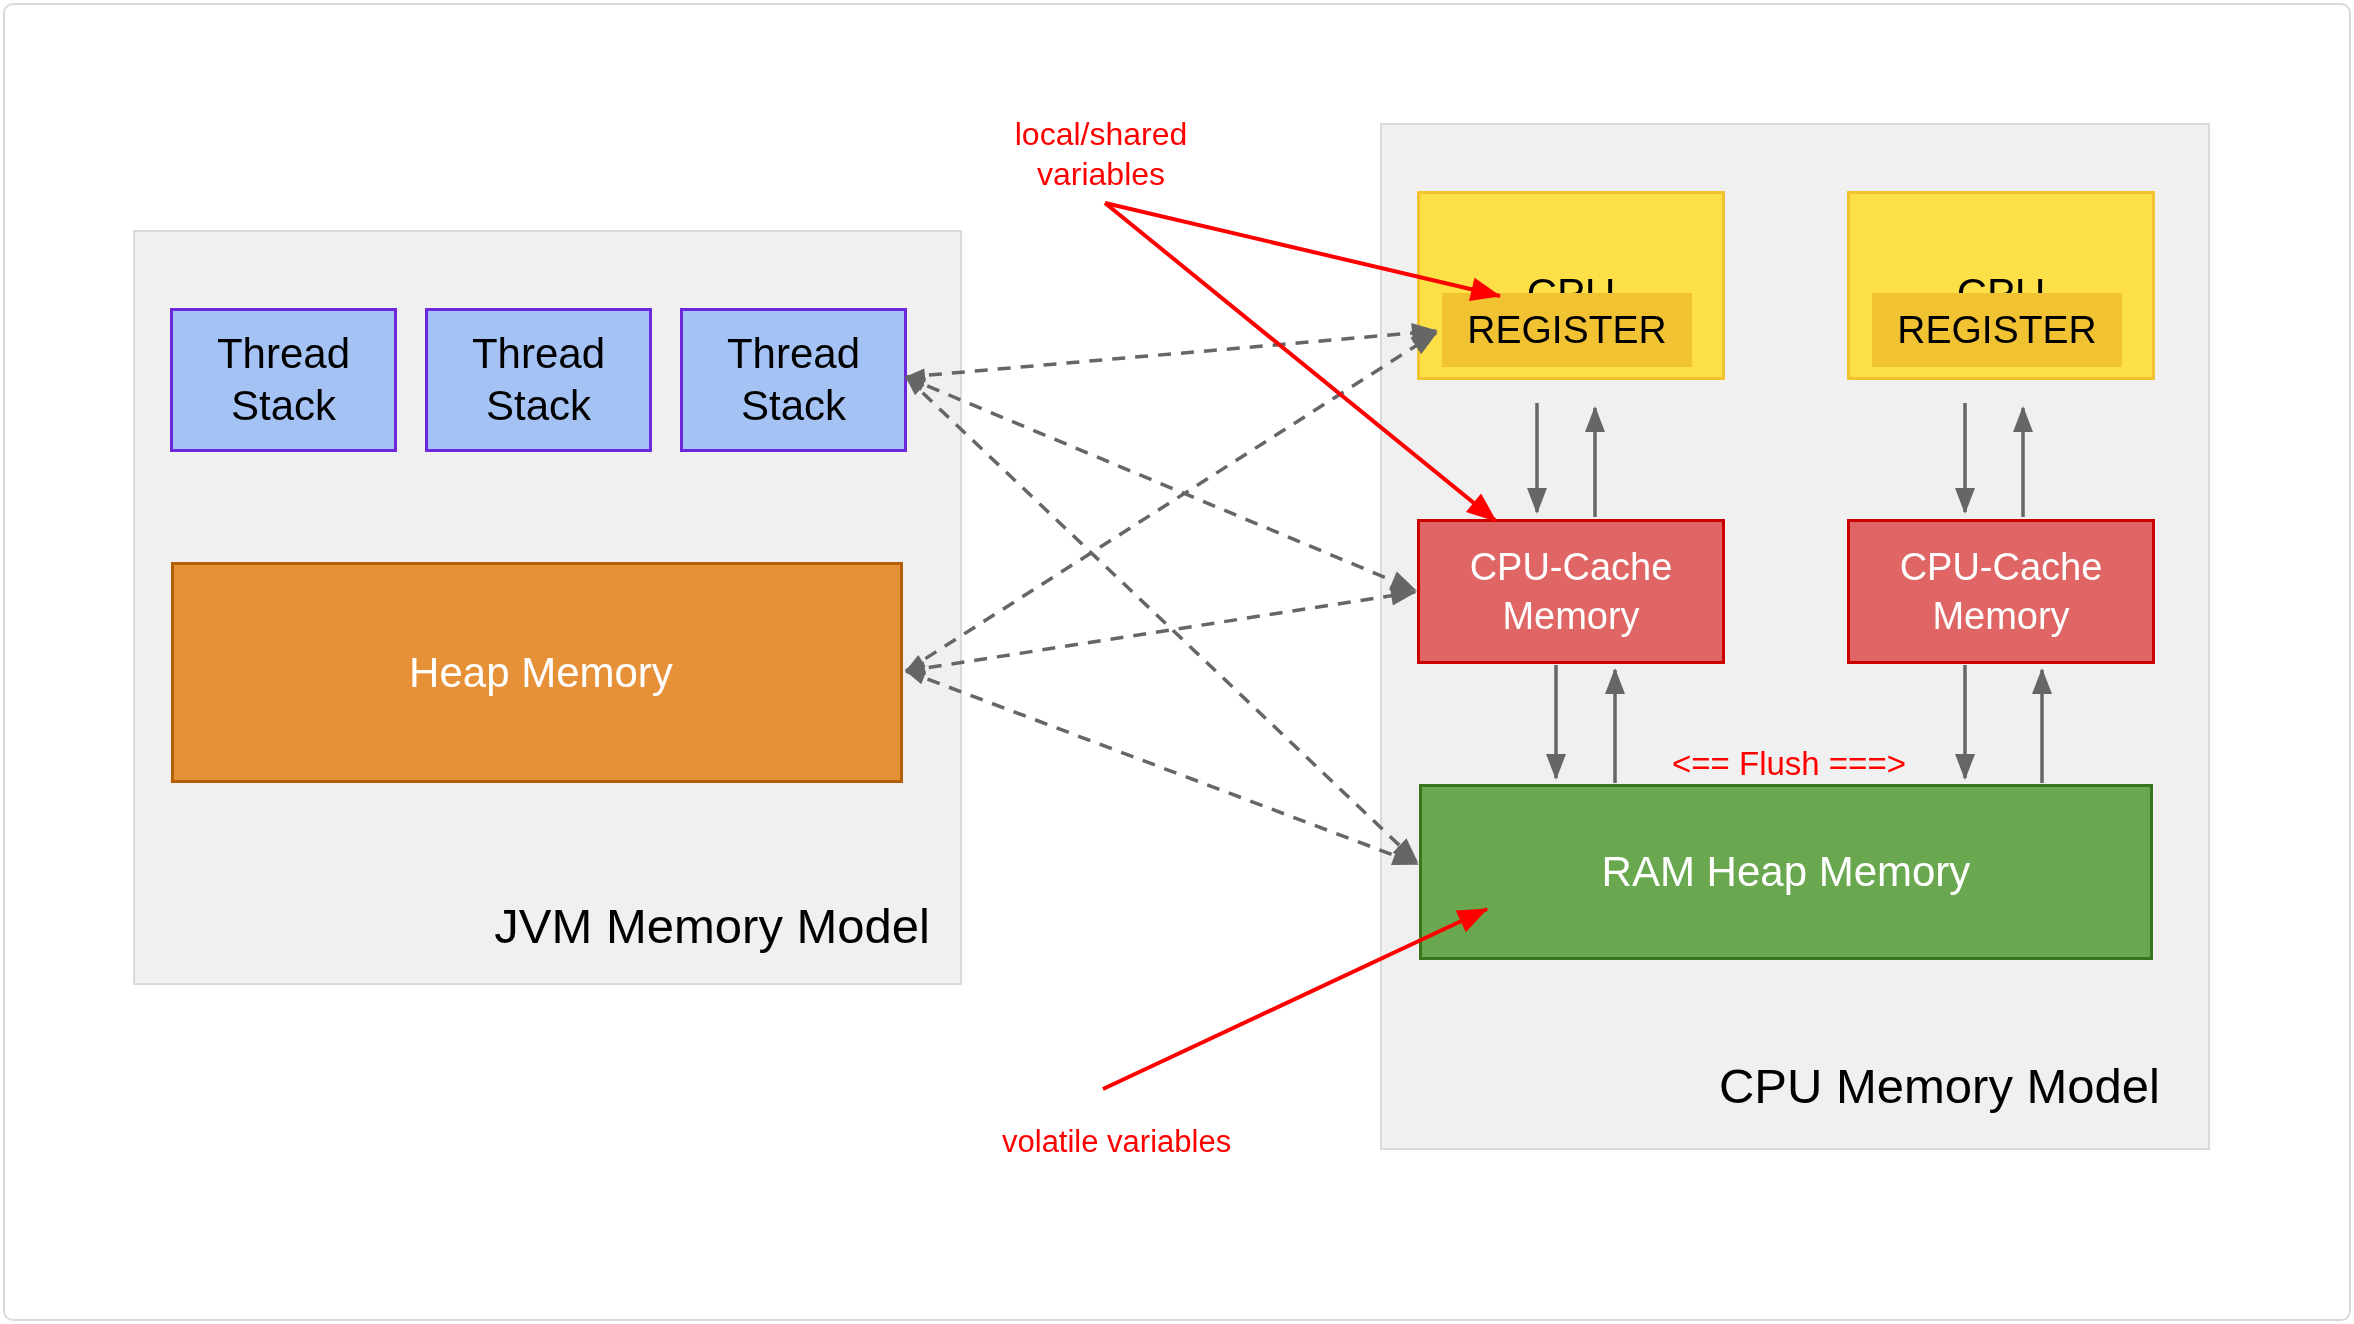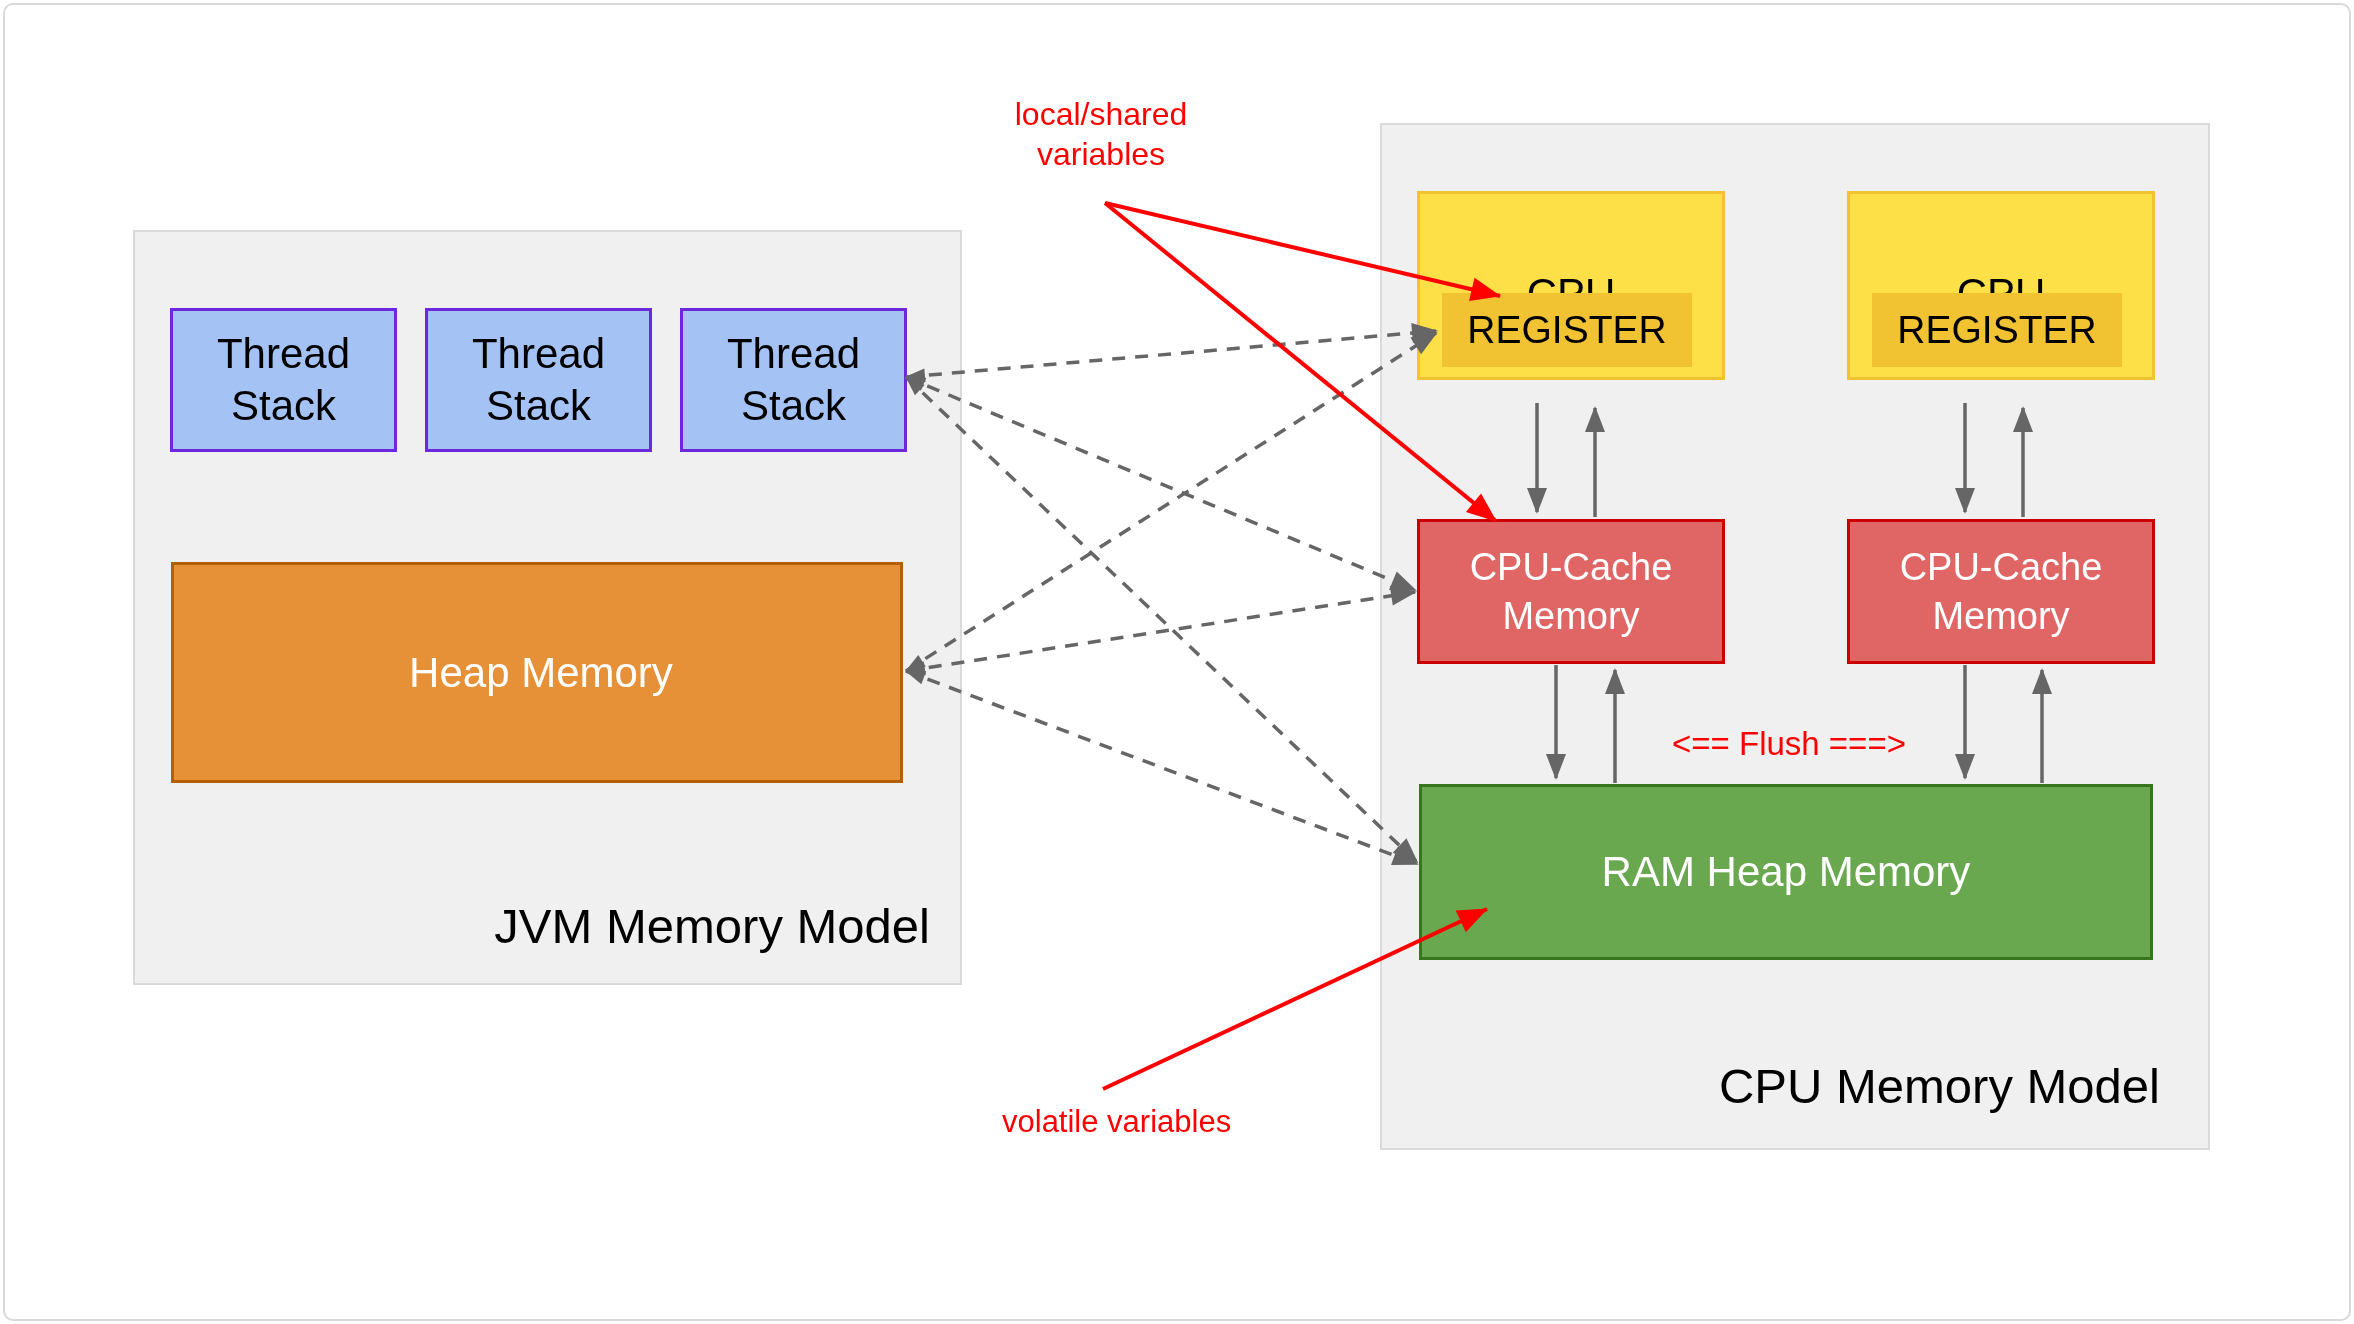--- a/index.html
+++ b/index.html
@@ -19,21 +19,21 @@
   .cpu1{left:1417px;} .cpu2{left:1847px;}
   .cpu-title{margin-top:16px;font-size:42px;color:#000;width:100%;text-align:center;}
   .register{position:absolute;left:22px;right:30px;top:99px;height:74px;background:#f1c232;
     display:flex;align-items:center;justify-content:center;font-size:39px;color:#000;}
   .cache{top:519px;width:308px;height:145px;background:#e06666;border:3px solid #cc0000;color:#fff;font-size:38px;line-height:49px;}
   .cache1{left:1417px;} .cache2{left:1847px;}
   .ram{left:1419px;top:784px;width:734px;height:176px;background:#6aa84f;border:3px solid #38761d;color:#fff;font-size:42px;}
   .model-label{position:absolute;font-size:49px;color:#000;text-align:right;width:500px;}
   .jvm-label{left:430px;top:898px;}
   .cpu-label{left:1660px;top:1058px;}
-  .red-note{position:absolute;color:#ff0000;font-size:32px;line-height:40px;text-align:center;}
+  .red-note{position:absolute;color:#ff0000;font-size:32px;line-height:40px;text-align:center;margin-top:20px;}
   .note-local{left:995px;top:94px;width:212px;}
   .note-volatile{left:1002px;top:1102px;width:300px;white-space:nowrap;text-align:left;font-size:31px;}
   .note-flush{left:1672px;top:724px;width:300px;white-space:nowrap;text-align:left;font-size:33px;}
   svg.overlay{position:absolute;left:0;top:0;width:2354px;height:1324px;pointer-events:none;}
   .dash{stroke:#666666;stroke-width:3.5;fill:none;stroke-dasharray:13 10;}
   .solid{stroke:#666666;stroke-width:3.5;fill:none;}
   .redline{stroke:#ff0000;stroke-width:4;fill:none;}
 </style>
 </head>
 <body>

